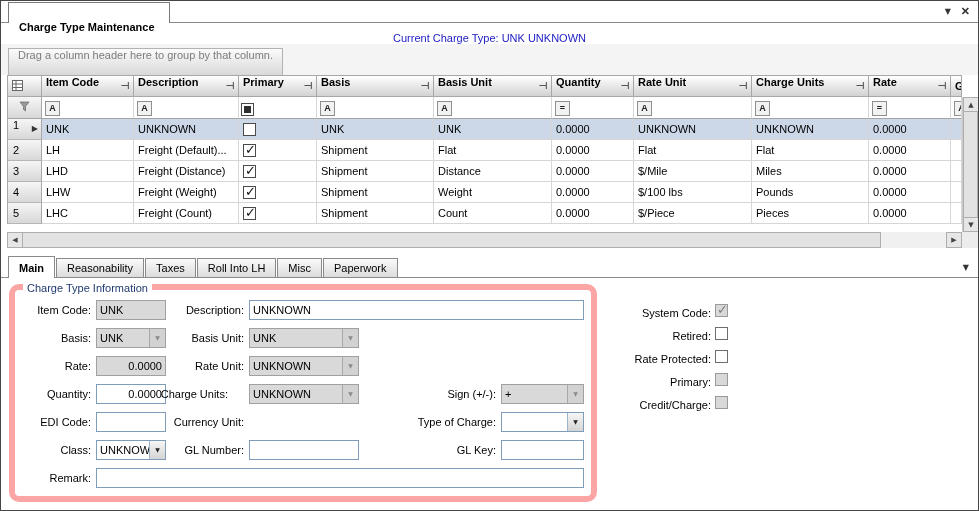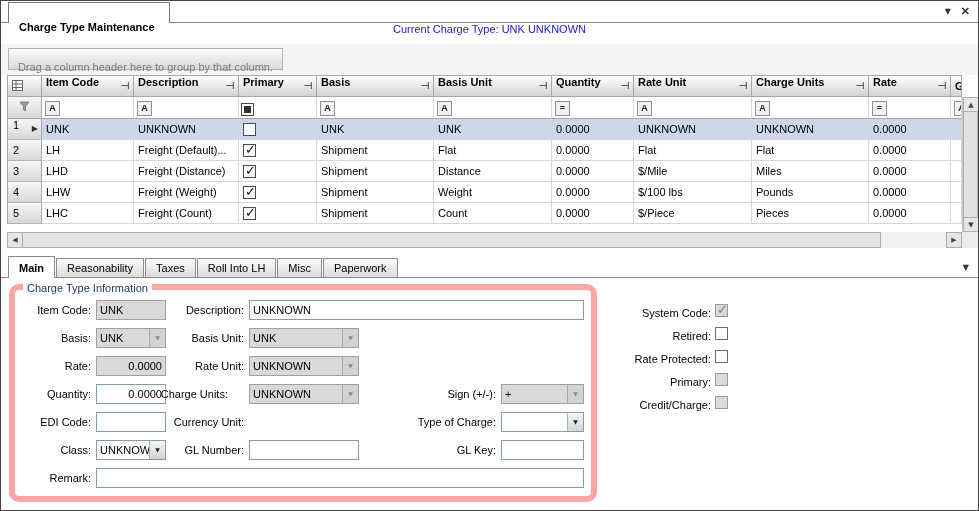--- a/index.html
+++ b/index.html
@@ -45,35 +45,35 @@
     position: absolute; right: 8px; top: 4px;
     display: flex; gap: 10px; color: #333;
     align-items: center;
   }
   .strip-icons .chev { font-size: 8px; }
   .strip-icons .cls  { font-size: 11px; font-weight: bold; }
 
   
   .title-bar {
     height: 21px;
-    display: flex; align-items: flex-start; justify-content: center;
+    display: flex; align-items: flex-end; justify-content: center;
     color: #2121c4;
     background: #fff;
   }
 
   
   .groupbar {
     height: 31px;
     background: #f4f4f4;
     padding: 4px 0 0 7px;
   }
   .grouphint {
     display: inline-block;
-    height: 22px;
-    padding: 12px 9px 0 9px;
+    height: 28px;
+    padding: 0 9px 0 9px;
     background: linear-gradient(#fbfbfb, #d9d9d9);
     border: 1px solid #b2b2b2;
     color: #7c7c7c;
     white-space: nowrap;
   }
 
   
   .grid-zone { position: relative; height: 157px; padding-left: 6px; background: #fff; }
   table.grid { border-collapse: separate; border-spacing: 0; table-layout: fixed; width: 955px; }
   table.grid th, table.grid td {

